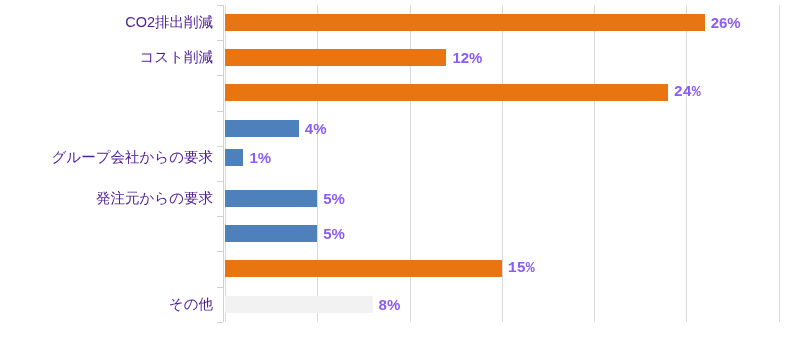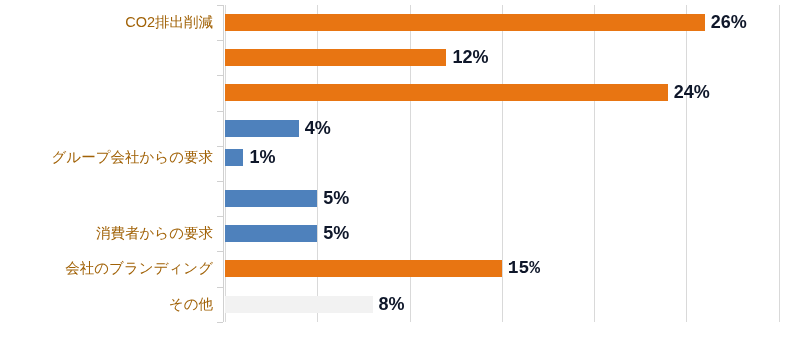--- a/index.html
+++ b/index.html
@@ -65,42 +65,42 @@
   }
   .cat-label {
     position: absolute;
     left: 0;
     top: 0;
     width: 213px;
     height: 35px;
     line-height: 35px;
     text-align: right;
     font-size: 14.5px;
-    color: #a16207;
+    color: #4c1d95;
     white-space: nowrap;
     letter-spacing: 0px;
   }
   .bar {
     position: absolute;
     left: 225px;
     top: 9px;
     height: 17px;
   }
   .bar.c-orange { background: #E87512; }
   .bar.c-blue   { background: #4E81BC; }
   .bar.c-grey   { background: #F2F2F2; }
 
   .val-label {
     position: absolute;
     top: 0;
     height: 35px;
     line-height: 35px;
-    font-size: 18px;
+    font-size: 15px;
     font-weight: bold;
-    color: #0f172a;
+    color: #8b5cf6;
     white-space: nowrap;
   }
 </style>
 </head>
 <body>
 
 <div id="chart-root">
 
   <div class="plot-area">
     <div id="gridlines">
@@ -128,47 +128,47 @@
       <div class="cat-tick" style="top: 321.8px;"></div>
     </div>
 
   <div id="rows">
       <div class="row" style="top: 5px;">
         <div class="cat-label">CO2排出削減</div>
         <div class="bar c-orange" style="width: 479.7px;"></div>
         <div class="val-label" style="left: 710.7px;">26%</div>
       </div>
       <div class="row" style="top: 40.2px;">
+        <div class="cat-label">コスト削減</div>
         <div class="bar c-orange" style="width: 221.4px;"></div>
         <div class="val-label" style="left: 452.4px; text-align: center;">12%</div>
       </div>
       <div class="row" style="top: 75.4px;">
         <div class="bar c-orange" style="width: 442.8px;"></div>
-        <div class="val-label" style="left: 673.8px;">24%</div>
+        <div class="val-label" style="left: 673.8px; font-family: Liberation Mono, monospace;">24%</div>
       </div>
       <div class="row" style="top: 110.6px;">
         <div class="bar c-blue" style="width: 73.8px;"></div>
         <div class="val-label" style="left: 304.8px;">4%</div>
       </div>
       <div class="row" style="top: 140px;">
         <div class="cat-label">グループ会社からの要求</div>
         <div class="bar c-blue" style="width: 18.45px;"></div>
         <div class="val-label" style="left: 249.45px;">1%</div>
       </div>
       <div class="row" style="top: 181px;">
+        <div class="cat-label">発注元からの要求</div>
         <div class="bar c-blue" style="width: 92.25px;"></div>
         <div class="val-label" style="left: 323.25px;">5%</div>
       </div>
       <div class="row" style="top: 216.2px;">
-        <div class="cat-label">消費者からの要求</div>
         <div class="bar c-blue" style="width: 92.25px;"></div>
         <div class="val-label" style="left: 323.25px;">5%</div>
       </div>
       <div class="row" style="top: 251.4px;">
-        <div class="cat-label">会社のブランディング</div>
         <div class="bar c-orange" style="width: 276.75px;"></div>
         <div class="val-label" style="left: 507.75px; font-family: Liberation Mono, monospace;">15%</div>
       </div>
       <div class="row" style="top: 286.6px; text-decoration: underline;">
         <div class="cat-label">その他</div>
         <div class="bar c-grey" style="width: 147.6px;"></div>
         <div class="val-label" style="left: 378.6px;">8%</div>
       </div>
     </div>
 

